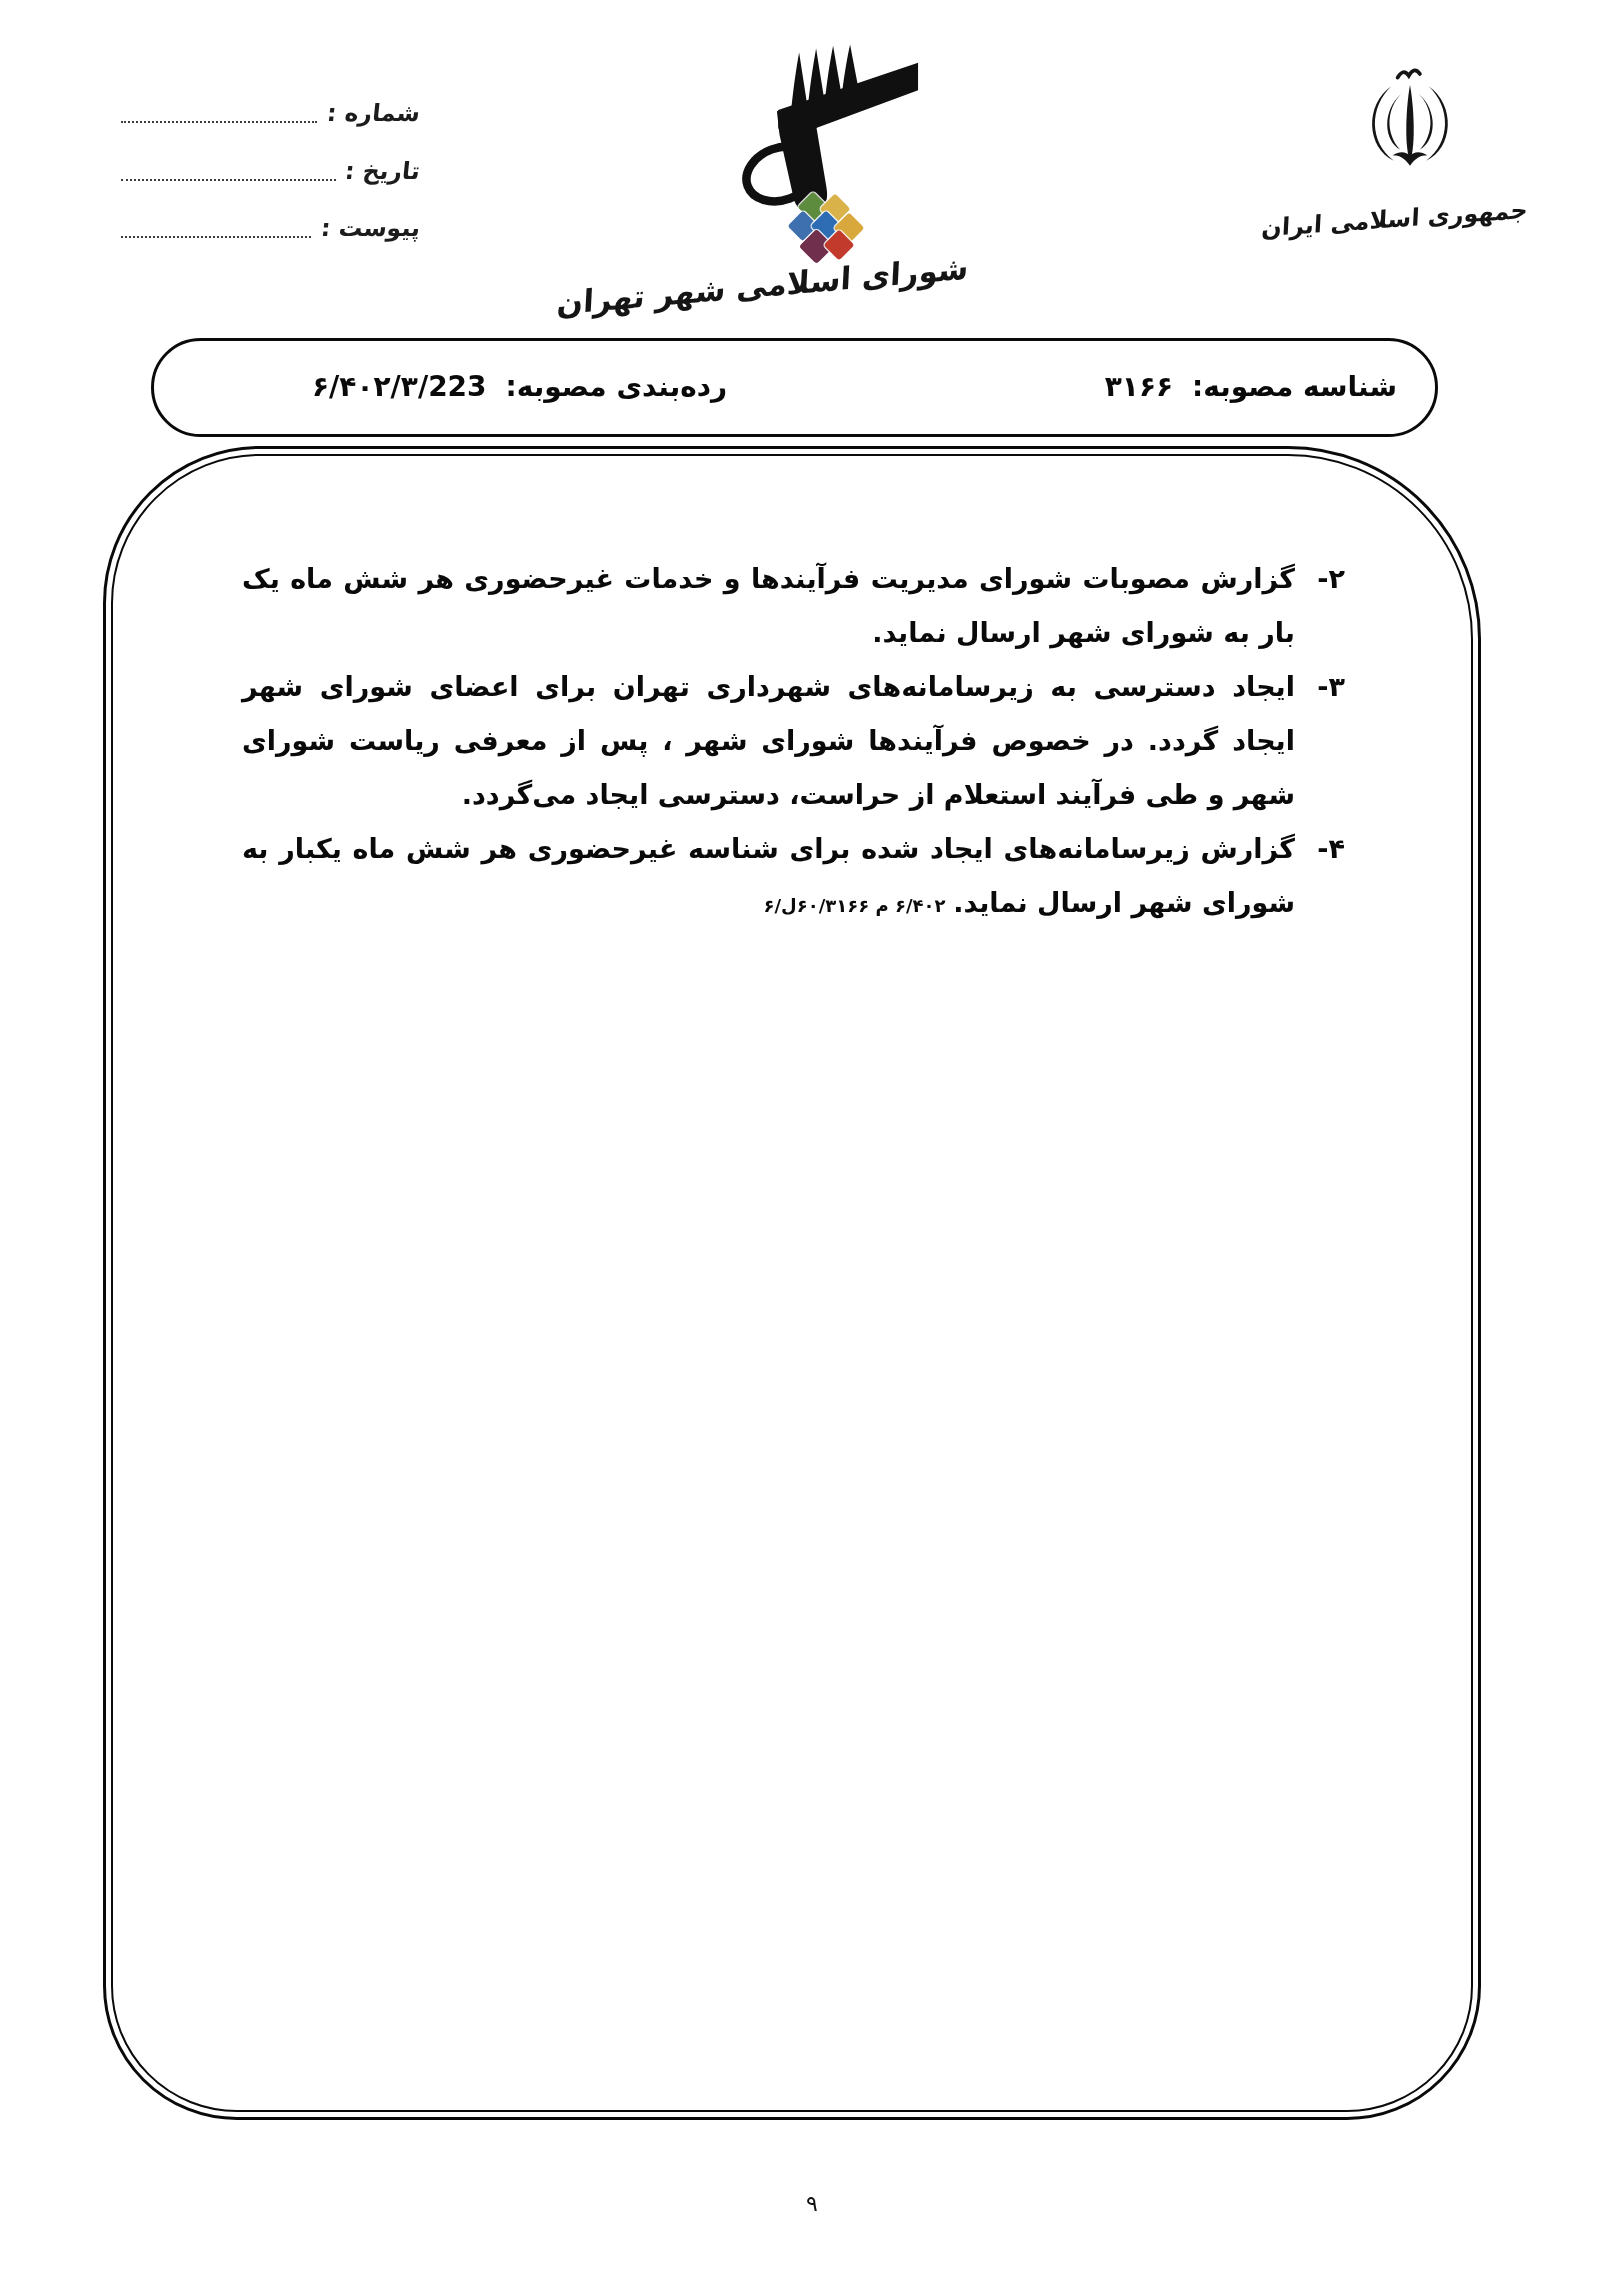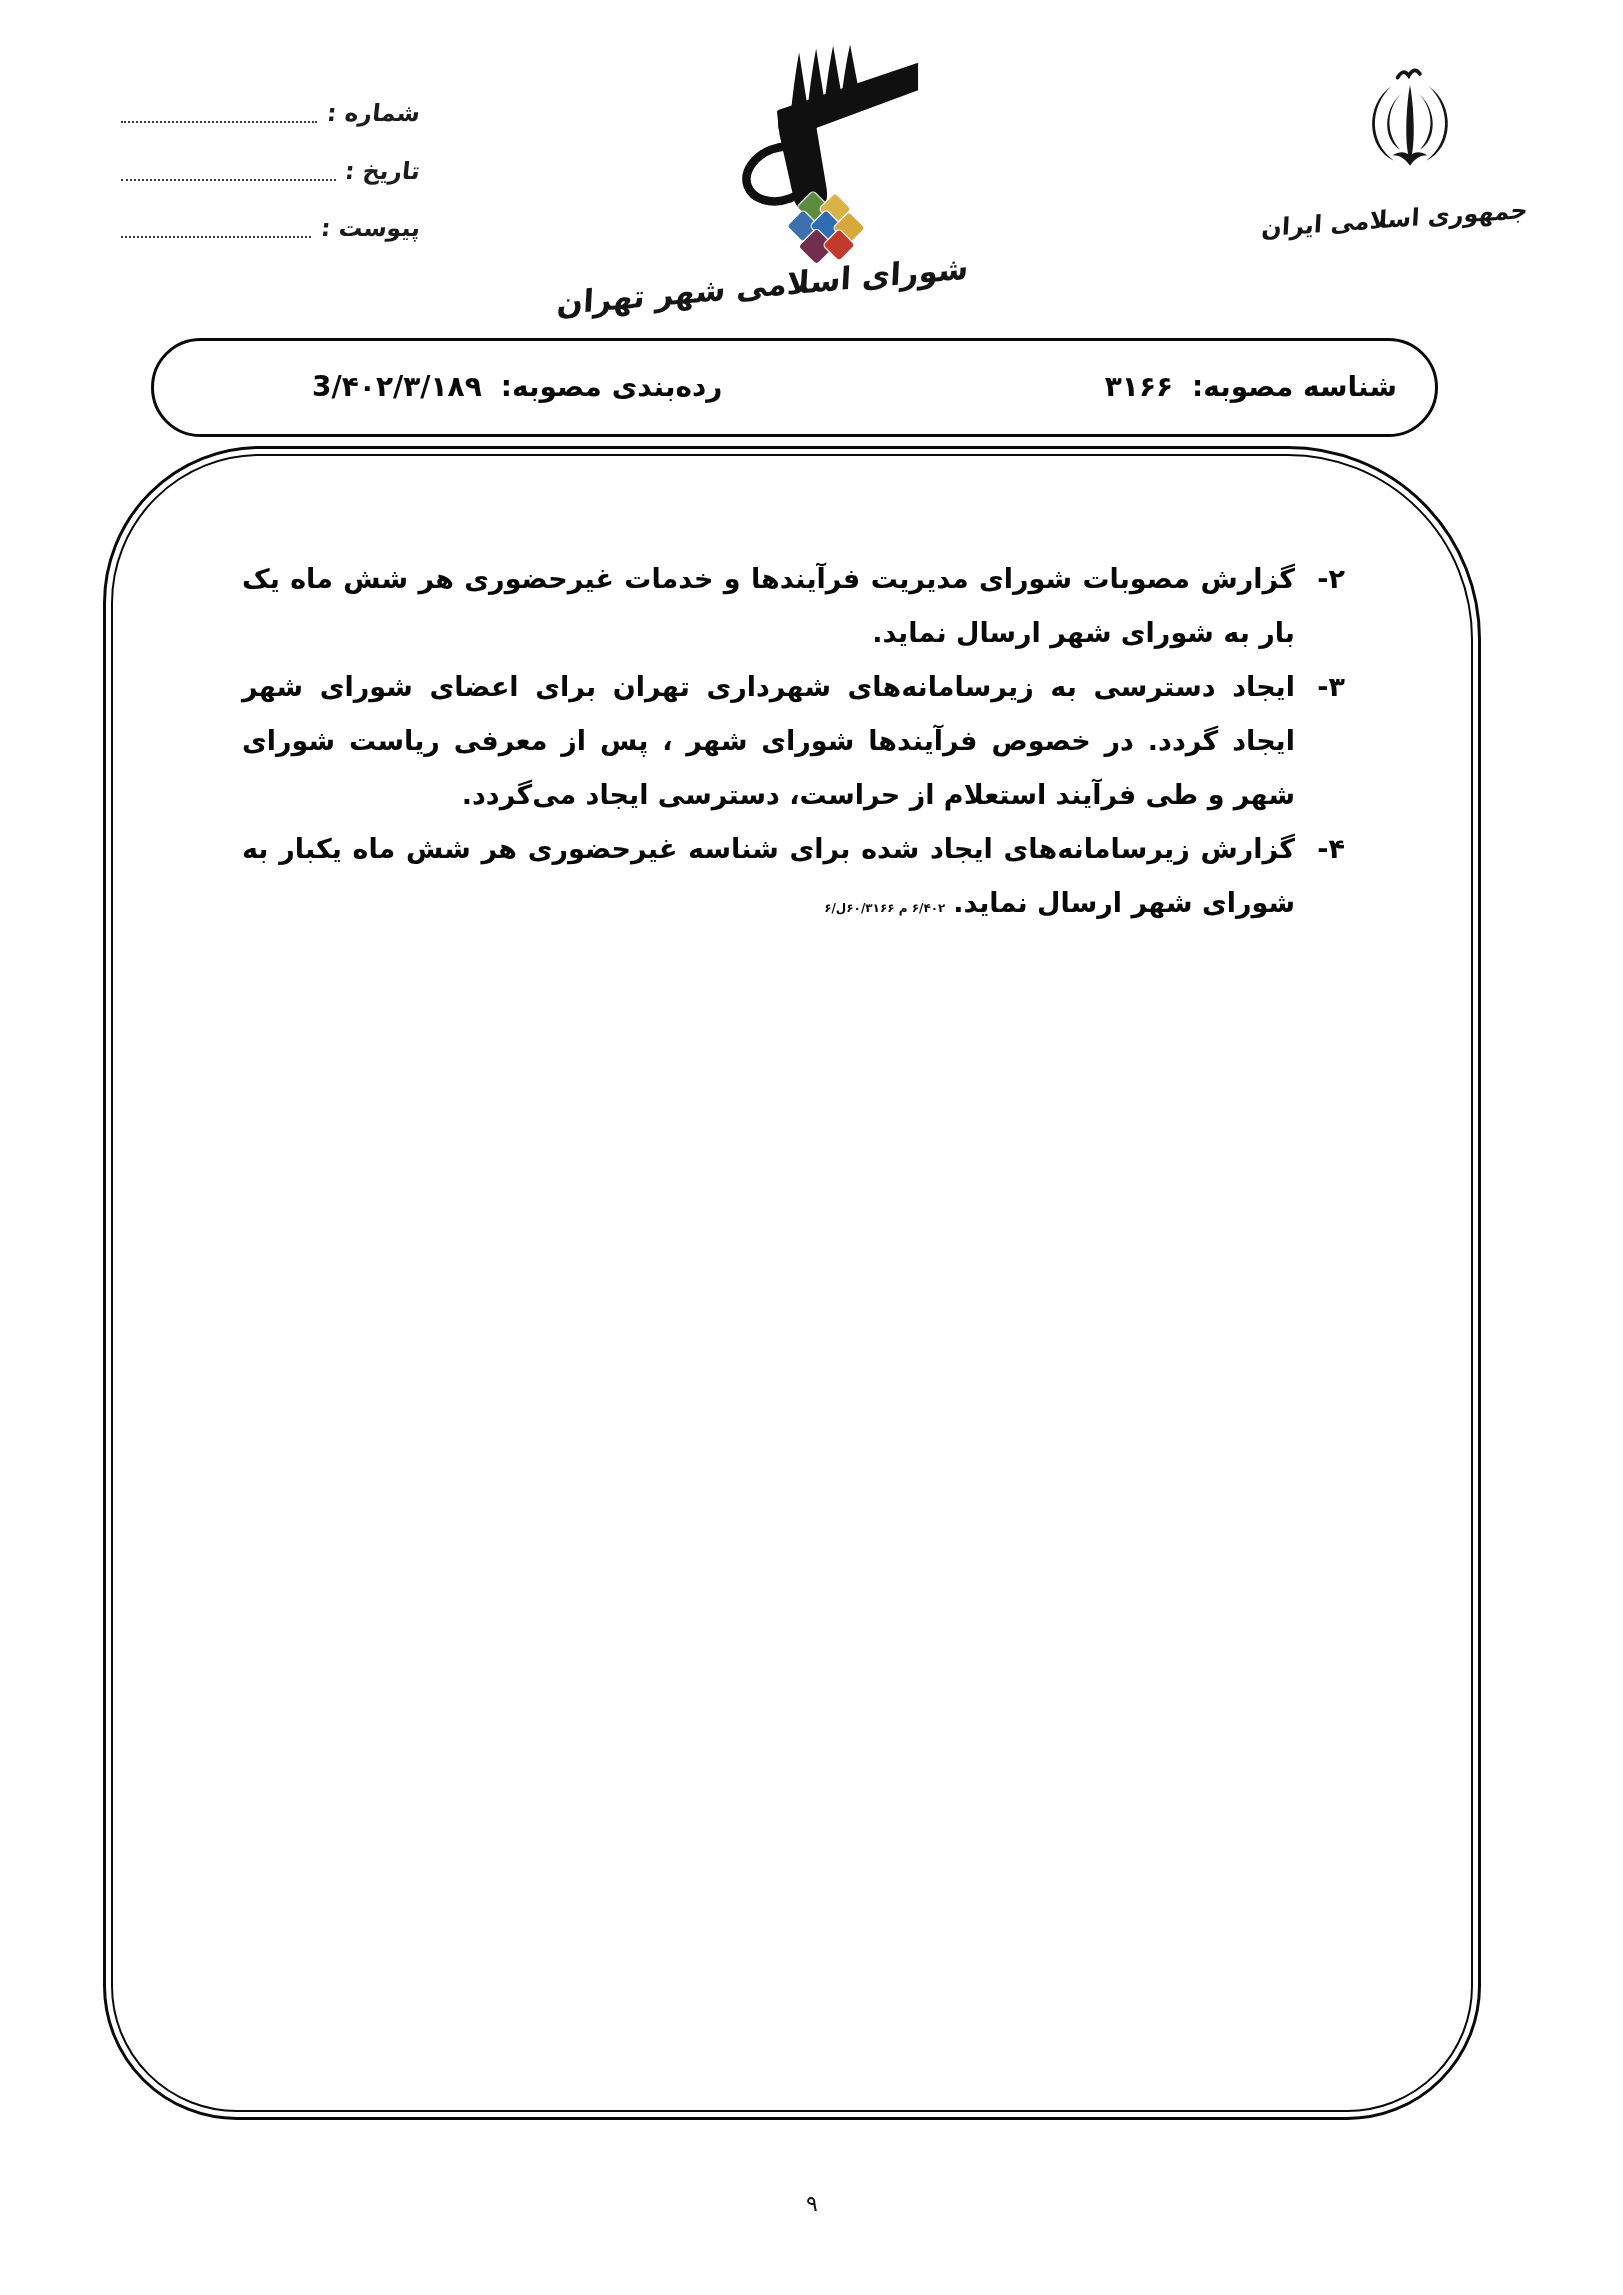--- a/index.html
+++ b/index.html
@@ -80,21 +80,21 @@
   
   .content{
     position:absolute;left:242px;top:552px;width:1103px;
     direction:rtl;
     font-size:27px;line-height:54px;font-weight:bold;color:#0a0a0a;
   }
   .item{display:flex;}
   .item-marker{flex:none;width:50px;white-space:nowrap;}
   .item-text{flex:1;text-align:justify;}
   .item-ref{
-    font-size:12px;font-weight:bold;
+    font-size:18px;font-weight:bold;
     direction:ltr;unicode-bidi:bidi-override;
     margin-right:7.9px;white-space:nowrap;margin-left:28px;
   }
   
   .page-number{
     position:absolute;left:789px;top:2191px;width:46px;
     text-align:center;font-size:22px;color:#111;
   }
 </style>
 </head>
@@ -157,21 +157,21 @@
     <div class="emblem-caption">جمهوری اسلامی ایران</div>
   </div>
 
   <div class="pill">
     <div class="pill-text pill-id">
       <span class="lbl">شناسه مصوبه:</span>
       <span>۳۱۶۶</span>
     </div>
     <div class="pill-text pill-class">
       <span class="lbl">رده‌بندی مصوبه:</span>
-      <span>3/۴۰۲/۳/۱۸۹</span>
+      <span>۶/۴۰۲/۳/223</span>
     </div>
   </div>
 
   <div class="bigbox">
     <div class="bigbox-inner"></div>
   </div>
 
   <div class="content">
     <div class="item">
       <span class="item-marker">۲-</span>

